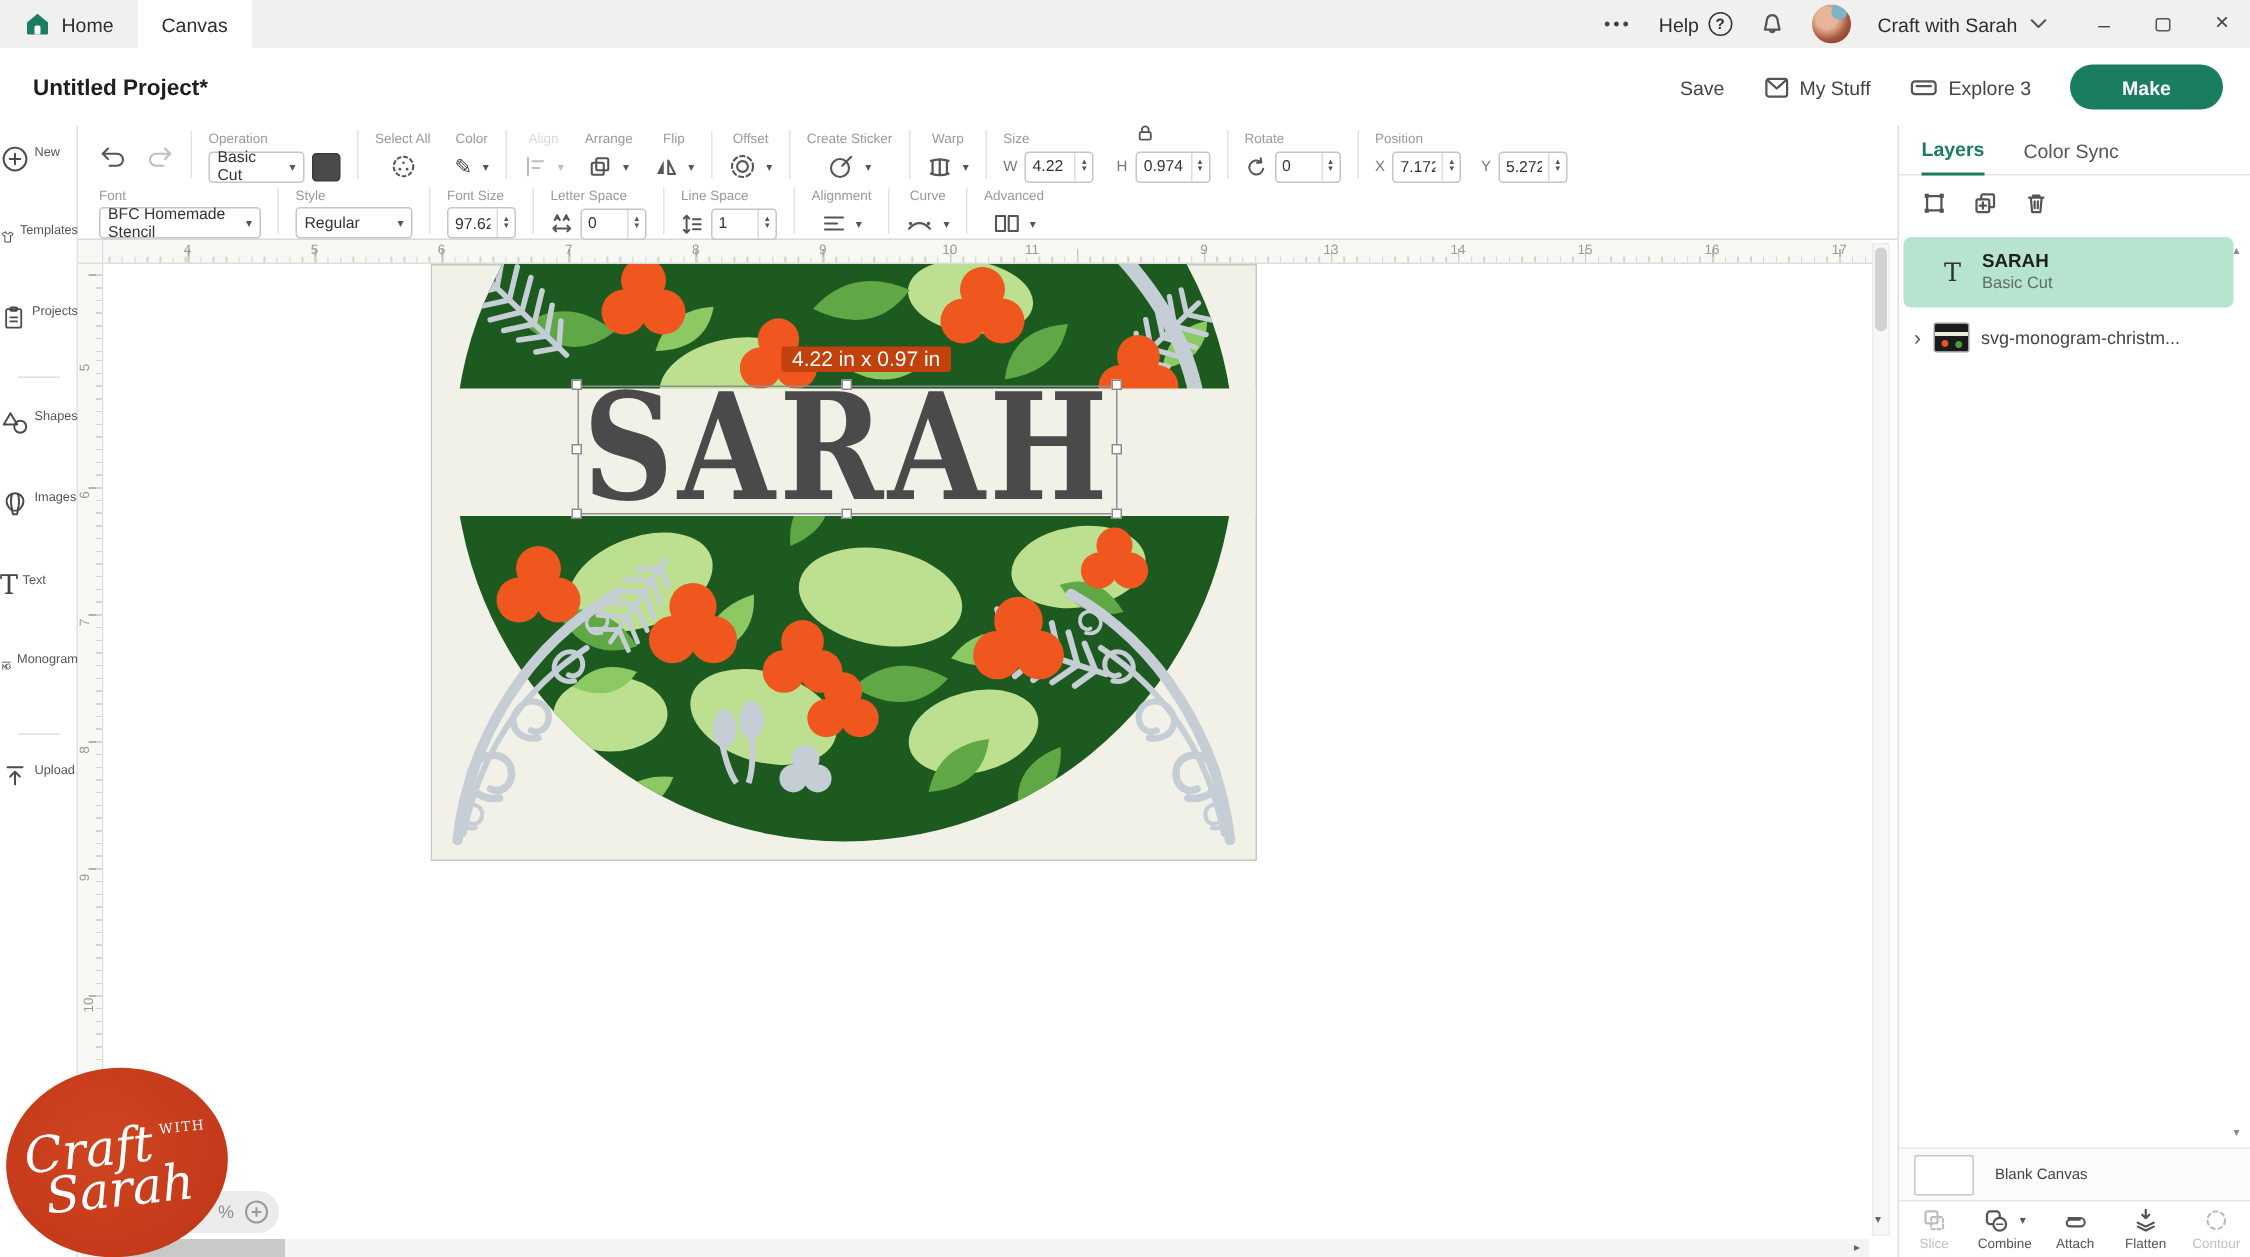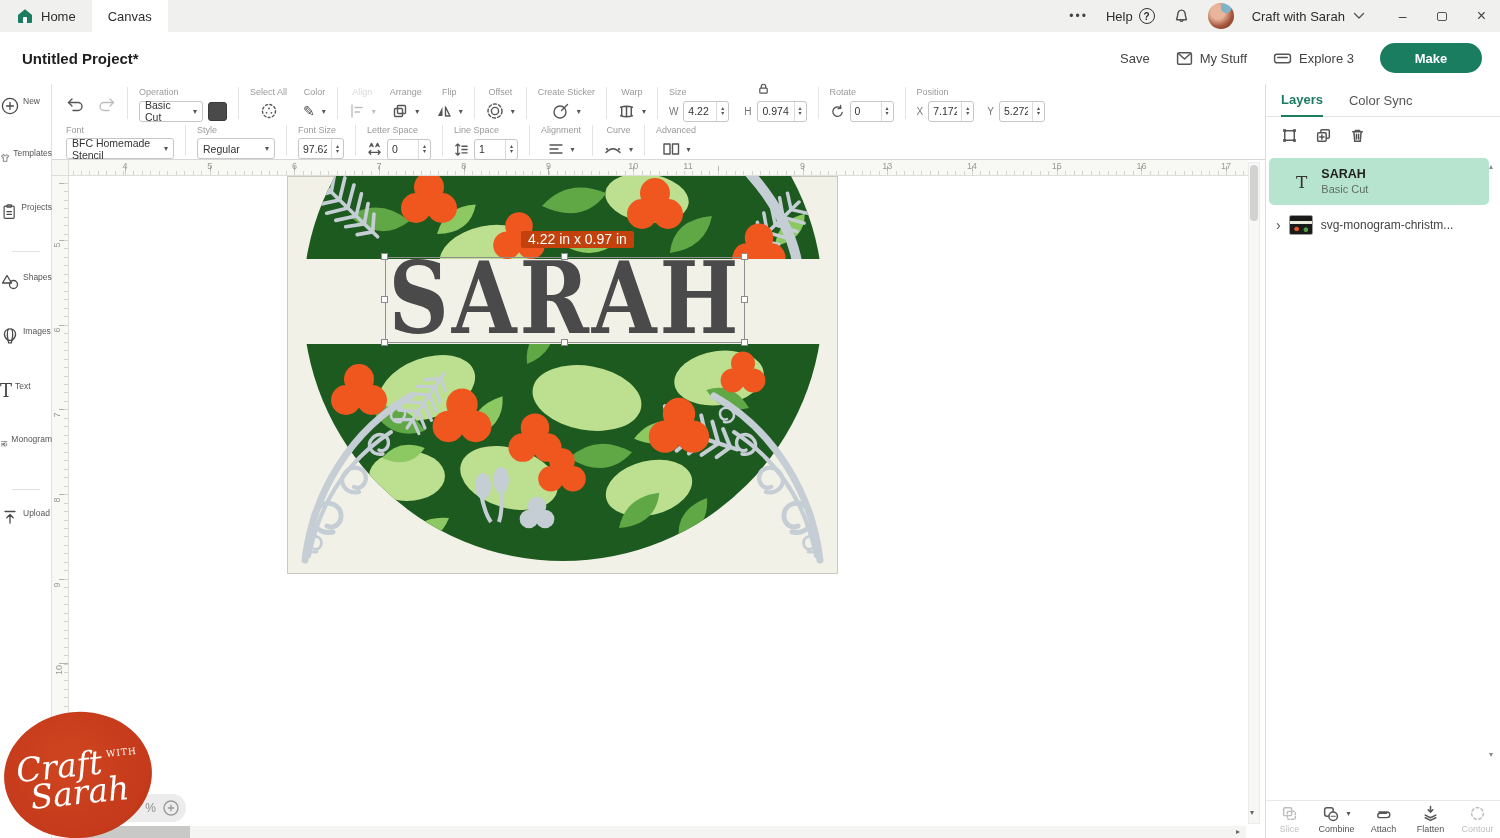--- a/index.html
+++ b/index.html
@@ -732,20 +732,24 @@
   </div>
   <span class="rp-caret" style="left:223px;top:78px">▴</span>
 
   <div class="layer-row2">
     <span class="chev">›</span>
     <span class="layer-thumb"></span>
     <span class="layer2-name">svg-monogram-christm...</span>
   </div>
   <span class="rp-caret" style="left:223px;top:666px">▾</span>
 
+  <div class="blank-row">
+    <span class="blank-swatch"></span>
+    <span class="blank-lbl">Blank Canvas</span>
+  </div>
 
   <div class="actions">
     <div class="action disabled">
       <svg width="17" height="17" viewBox="0 0 16 16" class="ic">
         <rect x="2.5" y="2.5" width="7.5" height="7.5" rx="1"></rect>
           <rect x="6" y="6" width="7.5" height="7.5" rx="1" stroke-dasharray="2 1.6"></rect>
       </svg>
       <span>Slice</span>
     </div>
     <div class="action">

